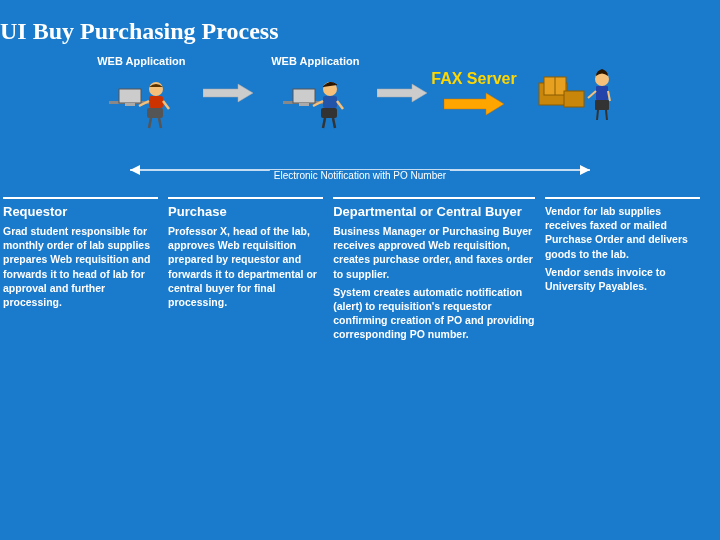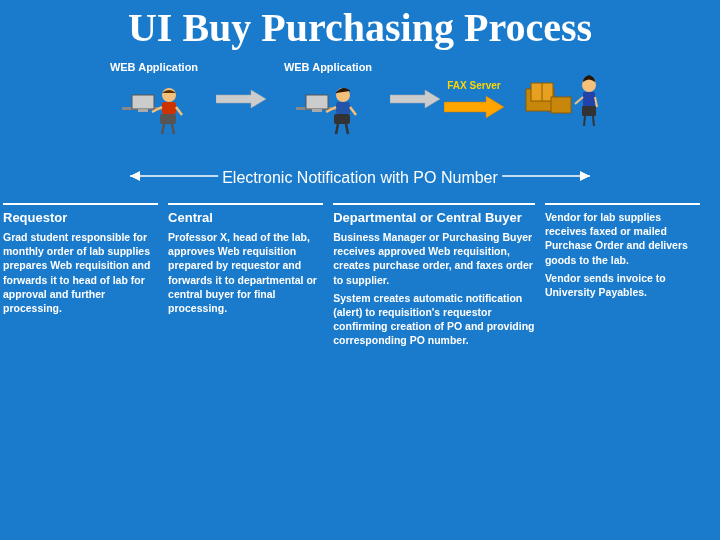--- a/index.html
+++ b/index.html
@@ -5,25 +5,24 @@
     * { margin: 0; padding: 0; box-sizing: border-box; }
     body {
       width: 720px;
       height: 540px;
       background: #1a7acc;
       font-family: Arial, sans-serif;
       overflow: hidden;
       position: relative;
     }
     .title {
-      text-align: center;
-      color: #fff;
-      font-size: 40px;
-      font-weight: bold;
-      padding-top: 4px;
+      color: #fff;
+      font-size: 24px;
+      font-weight: bold;
+      padding-top: 18px;
       padding-bottom: 10px;
       font-family: 'Times New Roman', serif;
     }
     .actor-block {
       display: flex;
       flex-direction: column;
       align-items: center;
       min-width: 120px;
     }
     .actor-label {
@@ -158,21 +157,21 @@
     </div>
 
     <div class="arrow-container">
       <svg class="arrow-right" viewBox="0 0 50 22">
         <polygon points="0,7 35,7 35,2 50,11 35,20 35,15 0,15" fill="#ccc" stroke="#aaa" stroke-width="0.5"></polygon>
       </svg>
     </div>
 
 
     <div class="arrow-container">
-      <div class="actor-label fax" style="font-weight:bold;color:#ffd700;font-size:10px;margin-bottom:2px;">FAX Server</div>
+      <div class="actor-label fax" style="font-weight:bold;color:#ffd700;font-size:16px;margin-bottom:2px;">FAX Server</div>
       <svg class="arrow-right-orange" viewBox="0 0 60 28">
         <polygon points="0,9 42,9 42,3 60,14 42,25 42,19 0,19" fill="#ffa500" stroke="#cc7700" stroke-width="0.5"></polygon>
       </svg>
     </div>
 
     <div class="actor-block">
       <svg width="90" height="60" viewBox="0 0 90 60">
 
         <rect x="5" y="20" width="28" height="22" fill="#c8860a" stroke="#8a5c00" stroke-width="1"></rect>
         <rect x="10" y="14" width="22" height="18" fill="#e8a020" stroke="#8a5c00" stroke-width="1"></rect>
@@ -194,37 +193,37 @@
 
   <div class="notif-row" style="position:relative;height:22px;margin:0 10px;">
     <svg width="480" height="18" viewBox="0 0 480 18">
 
       <line x1="10" y1="9" x2="470" y2="9" stroke="white" stroke-width="1.5"></line>
 
       <polygon points="10,9 20,4 20,14" fill="white"></polygon>
 
       <polygon points="470,9 460,4 460,14" fill="white"></polygon>
     </svg>
-    <span style="position:absolute;bottom:0;left:50%;transform:translateX(-50%);color:white;font-size:16px;white-space:nowrap;background:#1a7acc;padding:0 4px;">Electronic Notification with PO Number</span>
+    <span style="position:absolute;bottom:0;left:50%;transform:translateX(-50%);color:white;font-size:10px;white-space:nowrap;background:#1a7acc;padding:0 4px;">Electronic Notification with PO Number</span>
   </div>
 </div>
 
 <div class="bottom-section">
 
   <div class="role-column">
     <div class="divider-top"></div>
     <div class="role-title">Requestor</div>
     <div class="role-body">
       <p>Grad student responsible for monthly order of lab supplies prepares Web requisition and forwards it to head of lab for approval and further processing.</p>
     </div>
   </div>
 
   <div class="role-column">
     <div class="divider-top"></div>
-    <div class="role-title">Central</div>
+    <div class="role-title">Purchase</div>
     <div class="role-body">
       <p>Professor X, head of the lab, approves Web requisition prepared by requestor and forwards it to departmental or central buyer for final processing.</p>
     </div>
   </div>
 
   <div class="role-column" style="flex:1.3">
     <div class="divider-top"></div>
     <div class="role-title">Departmental or Central Buyer</div>
     <div class="role-body">
       <p>Business Manager or Purchasing Buyer receives approved Web requisition, creates purchase order, and faxes order to supplier.</p>

